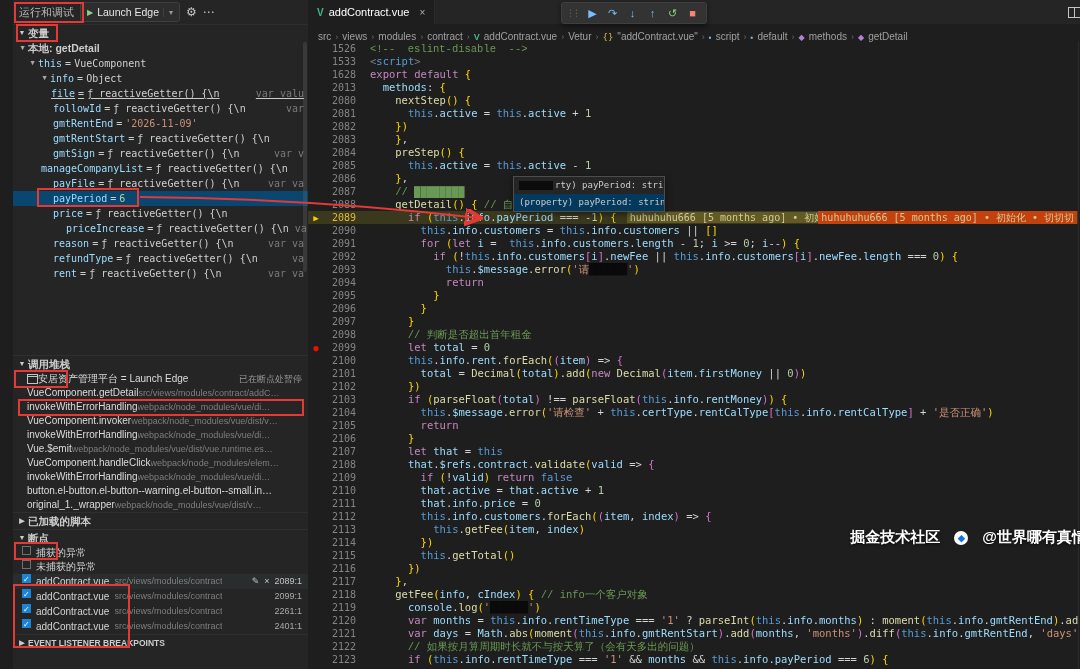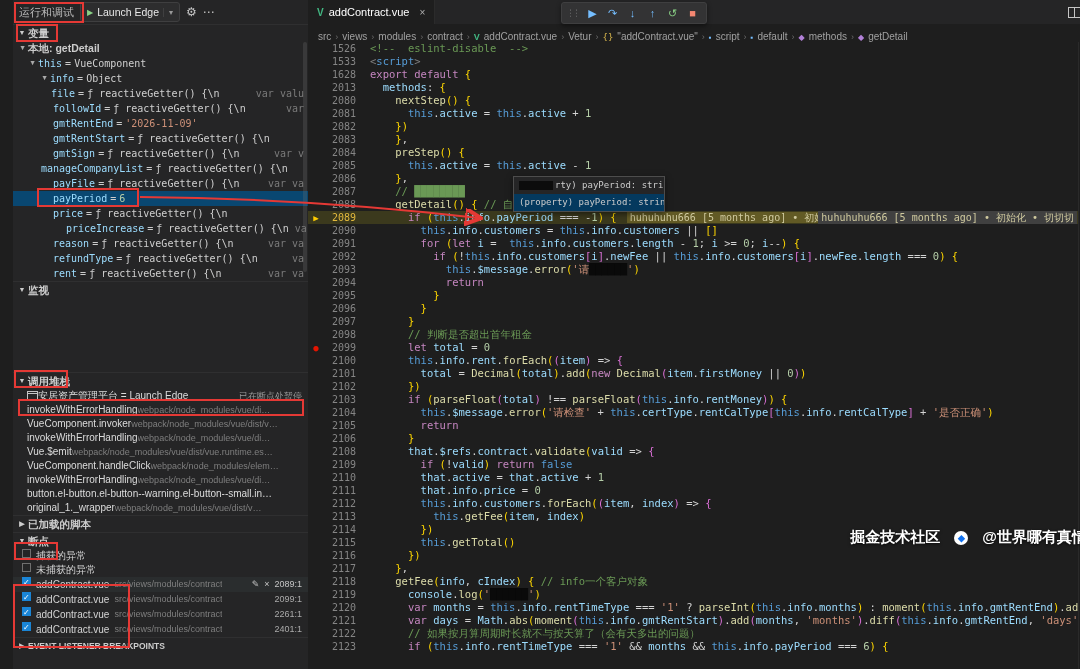--- a/index.html
+++ b/index.html
@@ -79,26 +79,26 @@
   .code{position:absolute;top:42px;left:0;right:14px;bottom:0;overflow:hidden;
     font-family:"DejaVu Sans Mono",monospace;font-size:10.5px;}
   .cl{height:13px;line-height:13px;white-space:pre;display:flex;color:#d4d4d4;}
   .cl .gl{width:16px;flex:none;text-align:center;}
   .cl .ln{width:32px;flex:none;text-align:right;color:#858585;font-size:10px;}
   .cl .ct{padding-left:14px;flex:1;overflow:hidden;position:relative;}
   .cl.current{background:#3b391d;position:relative;}
   .cl.current .ln{color:#e2b93d;}
   .gl .dot{color:#e51400;font-size:9px;}
   .gl .arrow{color:#ffcc00;font-size:9px;}
-  .tk-c{color:#6a9955;} .tk-s{color:#ce9178;} .tk-n{color:#b5cea8;} .tk-k{color:#c586c0;}
+  .tk-c{color:#6a9955;font-family:Liberation Mono, monospace;} .tk-s{color:#ce9178;} .tk-n{color:#b5cea8;} .tk-k{color:#c586c0;}
   .tk-t{color:#569cd6;} .tk-v{color:#9cdcfe;} .tk-f{color:#dcdcaa;} .tk-p{color:#808080;}
   .tk-b0{color:#ffd700;} .tk-b1{color:#da70d6;}
   .tk-r{color:#0a0a0a;background:#0a0a0a;}
   .blame{background:#625a25;color:#cfc99e;margin-left:10px;padding:0 3px;font-size:10px;}
-  .blame2{position:absolute;right:2px;top:0;background:#404040;color:#cfc99e;padding:0 3px;font-size:10px;}
+  .blame2{position:absolute;right:2px;top:0;background:#c2410c;color:#cfc99e;padding:0 3px;font-size:10px;}
 
   .ed-scrollbar{position:absolute;right:0;top:42px;bottom:0;width:14px;border-left:1px solid #2a2a2a;}
   .sbm{position:absolute;width:8px;height:3px;right:3px;}
 
   .tooltip{position:absolute;left:205px;top:176px;width:150px;background:#252526;border:1px solid #4d4d4d;
     font-family:"DejaVu Sans Mono",monospace;font-size:9px;z-index:30;box-shadow:0 2px 6px rgba(0,0,0,.5);}
   .tt-row{height:17px;line-height:17px;padding:0 5px;white-space:nowrap;overflow:hidden;color:#cccccc;}
   .tt-row.sel{background:#04395e;}
   .tt-redact{display:inline-block;width:34px;height:9px;background:#0c0c0c;margin-right:2px;vertical-align:middle;}
 
@@ -141,21 +141,21 @@
           <span class="vname">this</span>
           <span class="veq">=</span>
           <span class="vobj">VueComponent</span>
         </div>
         <div class="vrow" style="padding-left: 26px;">
           <span class="ch">▼</span>
           <span class="vname">info</span>
           <span class="veq">=</span>
           <span class="vobj">Object</span>
         </div>
-        <div class="vrow" style="padding-left: 38px;">
+        <div class="vrow" style="padding-left: 38px; text-decoration: underline;">
           <span class="vname">file</span>
           <span class="veq">=</span>
           <span class="vfunc">ƒ reactiveGetter() {\n</span>
           <span class="vtail">var valu</span>
         </div>
         <div class="vrow" style="padding-left: 40px;">
           <span class="vname">followId</span>
           <span class="veq">=</span>
           <span class="vfunc">ƒ reactiveGetter() {\n</span>
           <span class="vtail">var</span>
@@ -216,35 +216,35 @@
           <span class="vtail">va</span>
         </div>
         <div class="vrow" style="padding-left: 40px;">
           <span class="vname">rent</span>
           <span class="veq">=</span>
           <span class="vfunc">ƒ reactiveGetter() {\n</span>
           <span class="vtail">var va</span>
         </div>
       </div>
 
-    <div class="sec-hdr">
-      <span class="ch">▼</span>
-      <span>监视</span>
-    </div>
     <div class="watch-body"></div>
 
     <div class="sec-hdr">
       <span class="ch">▼</span>
       <span>调用堆栈</span>
     </div>
     <div>
         <div class="csrow">
           <span class="win-icon"></span>
           <span class="cs-fn">安居资产管理平台 = Launch Edge</span>
           <span class="badge">已在断点处暂停</span>
+        </div>
+        <div class="csrow">
+          <span class="cs-fn">VueComponent.getDetail</span>
+          <span class="cs-path">src/views/modules/contract/addC…</span>
         </div>
         <div class="csrow">
           <span class="cs-fn">invokeWithErrorHandling</span>
           <span class="cs-path">webpack/node_modules/vue/di…</span>
         </div>
         <div class="csrow">
           <span class="cs-fn">VueComponent.invoker</span>
           <span class="cs-path">webpack/node_modules/vue/dist/v…</span>
         </div>
         <div class="csrow">
@@ -402,20 +402,21 @@
         <div class="cl"><span class="gl"></span><span class="ln">2097</span><span class="ct">      <span class="tk-b0">}</span></span></div>
         <div class="cl"><span class="gl"></span><span class="ln">2098</span><span class="ct"><span class="tk-c">      // 判断是否超出首年租金</span></span></div>
         <div class="cl"><span class="gl"><span class="dot">●</span></span><span class="ln">2099</span><span class="ct">      <span class="tk-k">let</span> <span class="tk-v">total</span> = <span class="tk-n">0</span></span></div>
         <div class="cl"><span class="gl"></span><span class="ln">2100</span><span class="ct">      <span class="tk-t">this</span>.<span class="tk-v">info</span>.<span class="tk-v">rent</span>.<span class="tk-f">forEach</span><span class="tk-b0">(</span><span class="tk-b1">(</span><span class="tk-v">item</span><span class="tk-b1">)</span> =&gt; <span class="tk-b1">{</span></span></div>
         <div class="cl"><span class="gl"></span><span class="ln">2101</span><span class="ct">        <span class="tk-v">total</span> = <span class="tk-f">Decimal</span><span class="tk-b0">(</span><span class="tk-v">total</span><span class="tk-b0">)</span>.<span class="tk-f">add</span><span class="tk-b0">(</span><span class="tk-k">new</span> <span class="tk-f">Decimal</span><span class="tk-b1">(</span><span class="tk-v">item</span>.<span class="tk-v">firstMoney</span> || <span class="tk-n">0</span><span class="tk-b1">)</span><span class="tk-b0">)</span></span></div>
         <div class="cl"><span class="gl"></span><span class="ln">2102</span><span class="ct">      <span class="tk-b0">}</span><span class="tk-b0">)</span></span></div>
         <div class="cl"><span class="gl"></span><span class="ln">2103</span><span class="ct">      <span class="tk-k">if</span> <span class="tk-b0">(</span><span class="tk-f">parseFloat</span><span class="tk-b1">(</span><span class="tk-v">total</span><span class="tk-b1">)</span> !== <span class="tk-f">parseFloat</span><span class="tk-b1">(</span><span class="tk-t">this</span>.<span class="tk-v">info</span>.<span class="tk-v">rentMoney</span><span class="tk-b1">)</span><span class="tk-b0">)</span> <span class="tk-b0">{</span></span></div>
         <div class="cl"><span class="gl"></span><span class="ln">2104</span><span class="ct">        <span class="tk-t">this</span>.<span class="tk-v">$message</span>.<span class="tk-f">error</span><span class="tk-b0">(</span><span class="tk-s">'请检查'</span> + <span class="tk-t">this</span>.<span class="tk-v">certType</span>.<span class="tk-v">rentCalType</span><span class="tk-b1">[</span><span class="tk-t">this</span>.<span class="tk-v">info</span>.<span class="tk-v">rentCalType</span><span class="tk-b1">]</span> + <span class="tk-s">'是否正确'</span><span class="tk-b0">)</span></span></div>
         <div class="cl"><span class="gl"></span><span class="ln">2105</span><span class="ct">        <span class="tk-k">return</span></span></div>
         <div class="cl"><span class="gl"></span><span class="ln">2106</span><span class="ct">      <span class="tk-b0">}</span></span></div>
+        <div class="cl"><span class="gl"></span><span class="ln">2107</span><span class="ct">      <span class="tk-k">let</span> <span class="tk-v">that</span> = <span class="tk-t">this</span></span></div>
         <div class="cl"><span class="gl"></span><span class="ln">2108</span><span class="ct">      <span class="tk-v">that</span>.<span class="tk-v">$refs</span>.<span class="tk-v">contract</span>.<span class="tk-f">validate</span><span class="tk-b0">(</span><span class="tk-v">valid</span> =&gt; <span class="tk-b1">{</span></span></div>
         <div class="cl"><span class="gl"></span><span class="ln">2109</span><span class="ct">        <span class="tk-k">if</span> <span class="tk-b0">(</span>!<span class="tk-v">valid</span><span class="tk-b0">)</span> <span class="tk-k">return</span> <span class="tk-t">false</span></span></div>
         <div class="cl"><span class="gl"></span><span class="ln">2110</span><span class="ct">        <span class="tk-v">that</span>.<span class="tk-v">active</span> = <span class="tk-v">that</span>.<span class="tk-v">active</span> + <span class="tk-n">1</span></span></div>
         <div class="cl"><span class="gl"></span><span class="ln">2111</span><span class="ct">        <span class="tk-v">that</span>.<span class="tk-v">info</span>.<span class="tk-v">price</span> = <span class="tk-n">0</span></span></div>
         <div class="cl"><span class="gl"></span><span class="ln">2112</span><span class="ct">        <span class="tk-t">this</span>.<span class="tk-v">info</span>.<span class="tk-v">customers</span>.<span class="tk-f">forEach</span><span class="tk-b0">(</span><span class="tk-b1">(</span><span class="tk-v">item</span>, <span class="tk-v">index</span><span class="tk-b1">)</span> =&gt; <span class="tk-b1">{</span></span></div>
         <div class="cl"><span class="gl"></span><span class="ln">2113</span><span class="ct">          <span class="tk-t">this</span>.<span class="tk-f">getFee</span><span class="tk-b0">(</span><span class="tk-v">item</span>, <span class="tk-v">index</span><span class="tk-b0">)</span></span></div>
         <div class="cl"><span class="gl"></span><span class="ln">2114</span><span class="ct">        <span class="tk-b0">}</span><span class="tk-b0">)</span></span></div>
         <div class="cl"><span class="gl"></span><span class="ln">2115</span><span class="ct">        <span class="tk-t">this</span>.<span class="tk-f">getTotal</span><span class="tk-b0">(</span><span class="tk-b0">)</span></span></div>
         <div class="cl"><span class="gl"></span><span class="ln">2116</span><span class="ct">      <span class="tk-b0">}</span><span class="tk-b0">)</span></span></div>
         <div class="cl"><span class="gl"></span><span class="ln">2117</span><span class="ct">    <span class="tk-b0">}</span>,</span></div>

